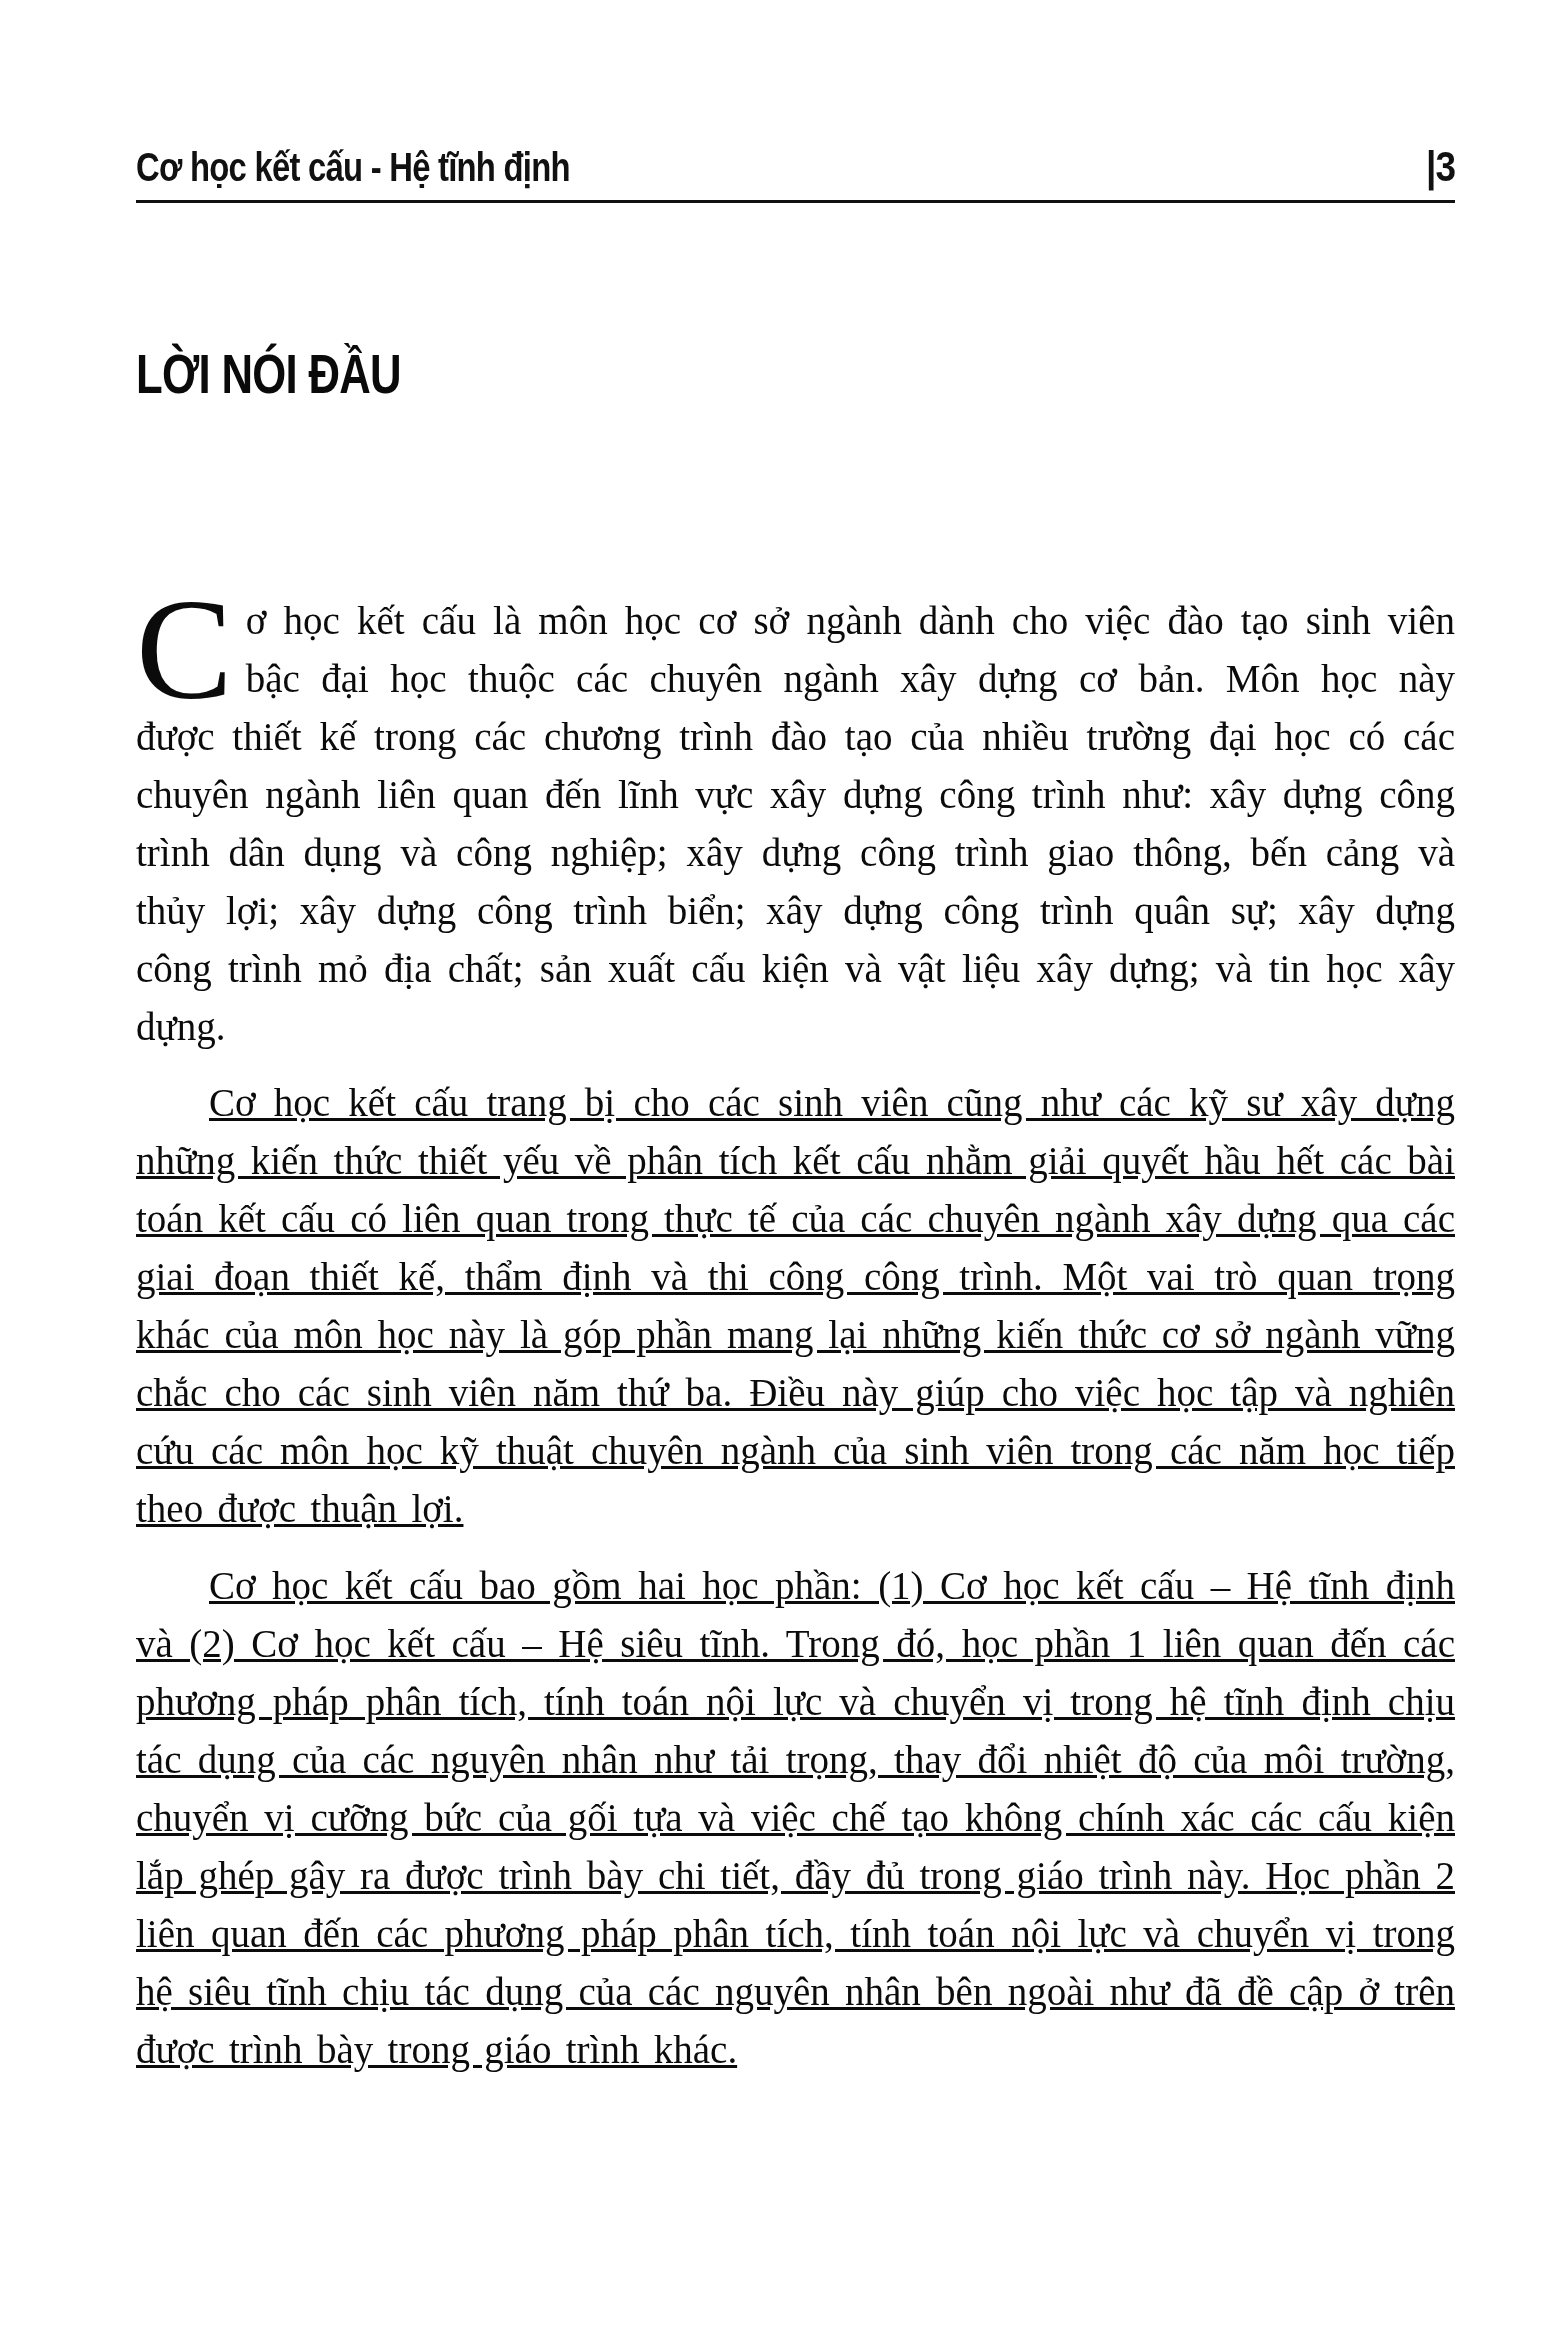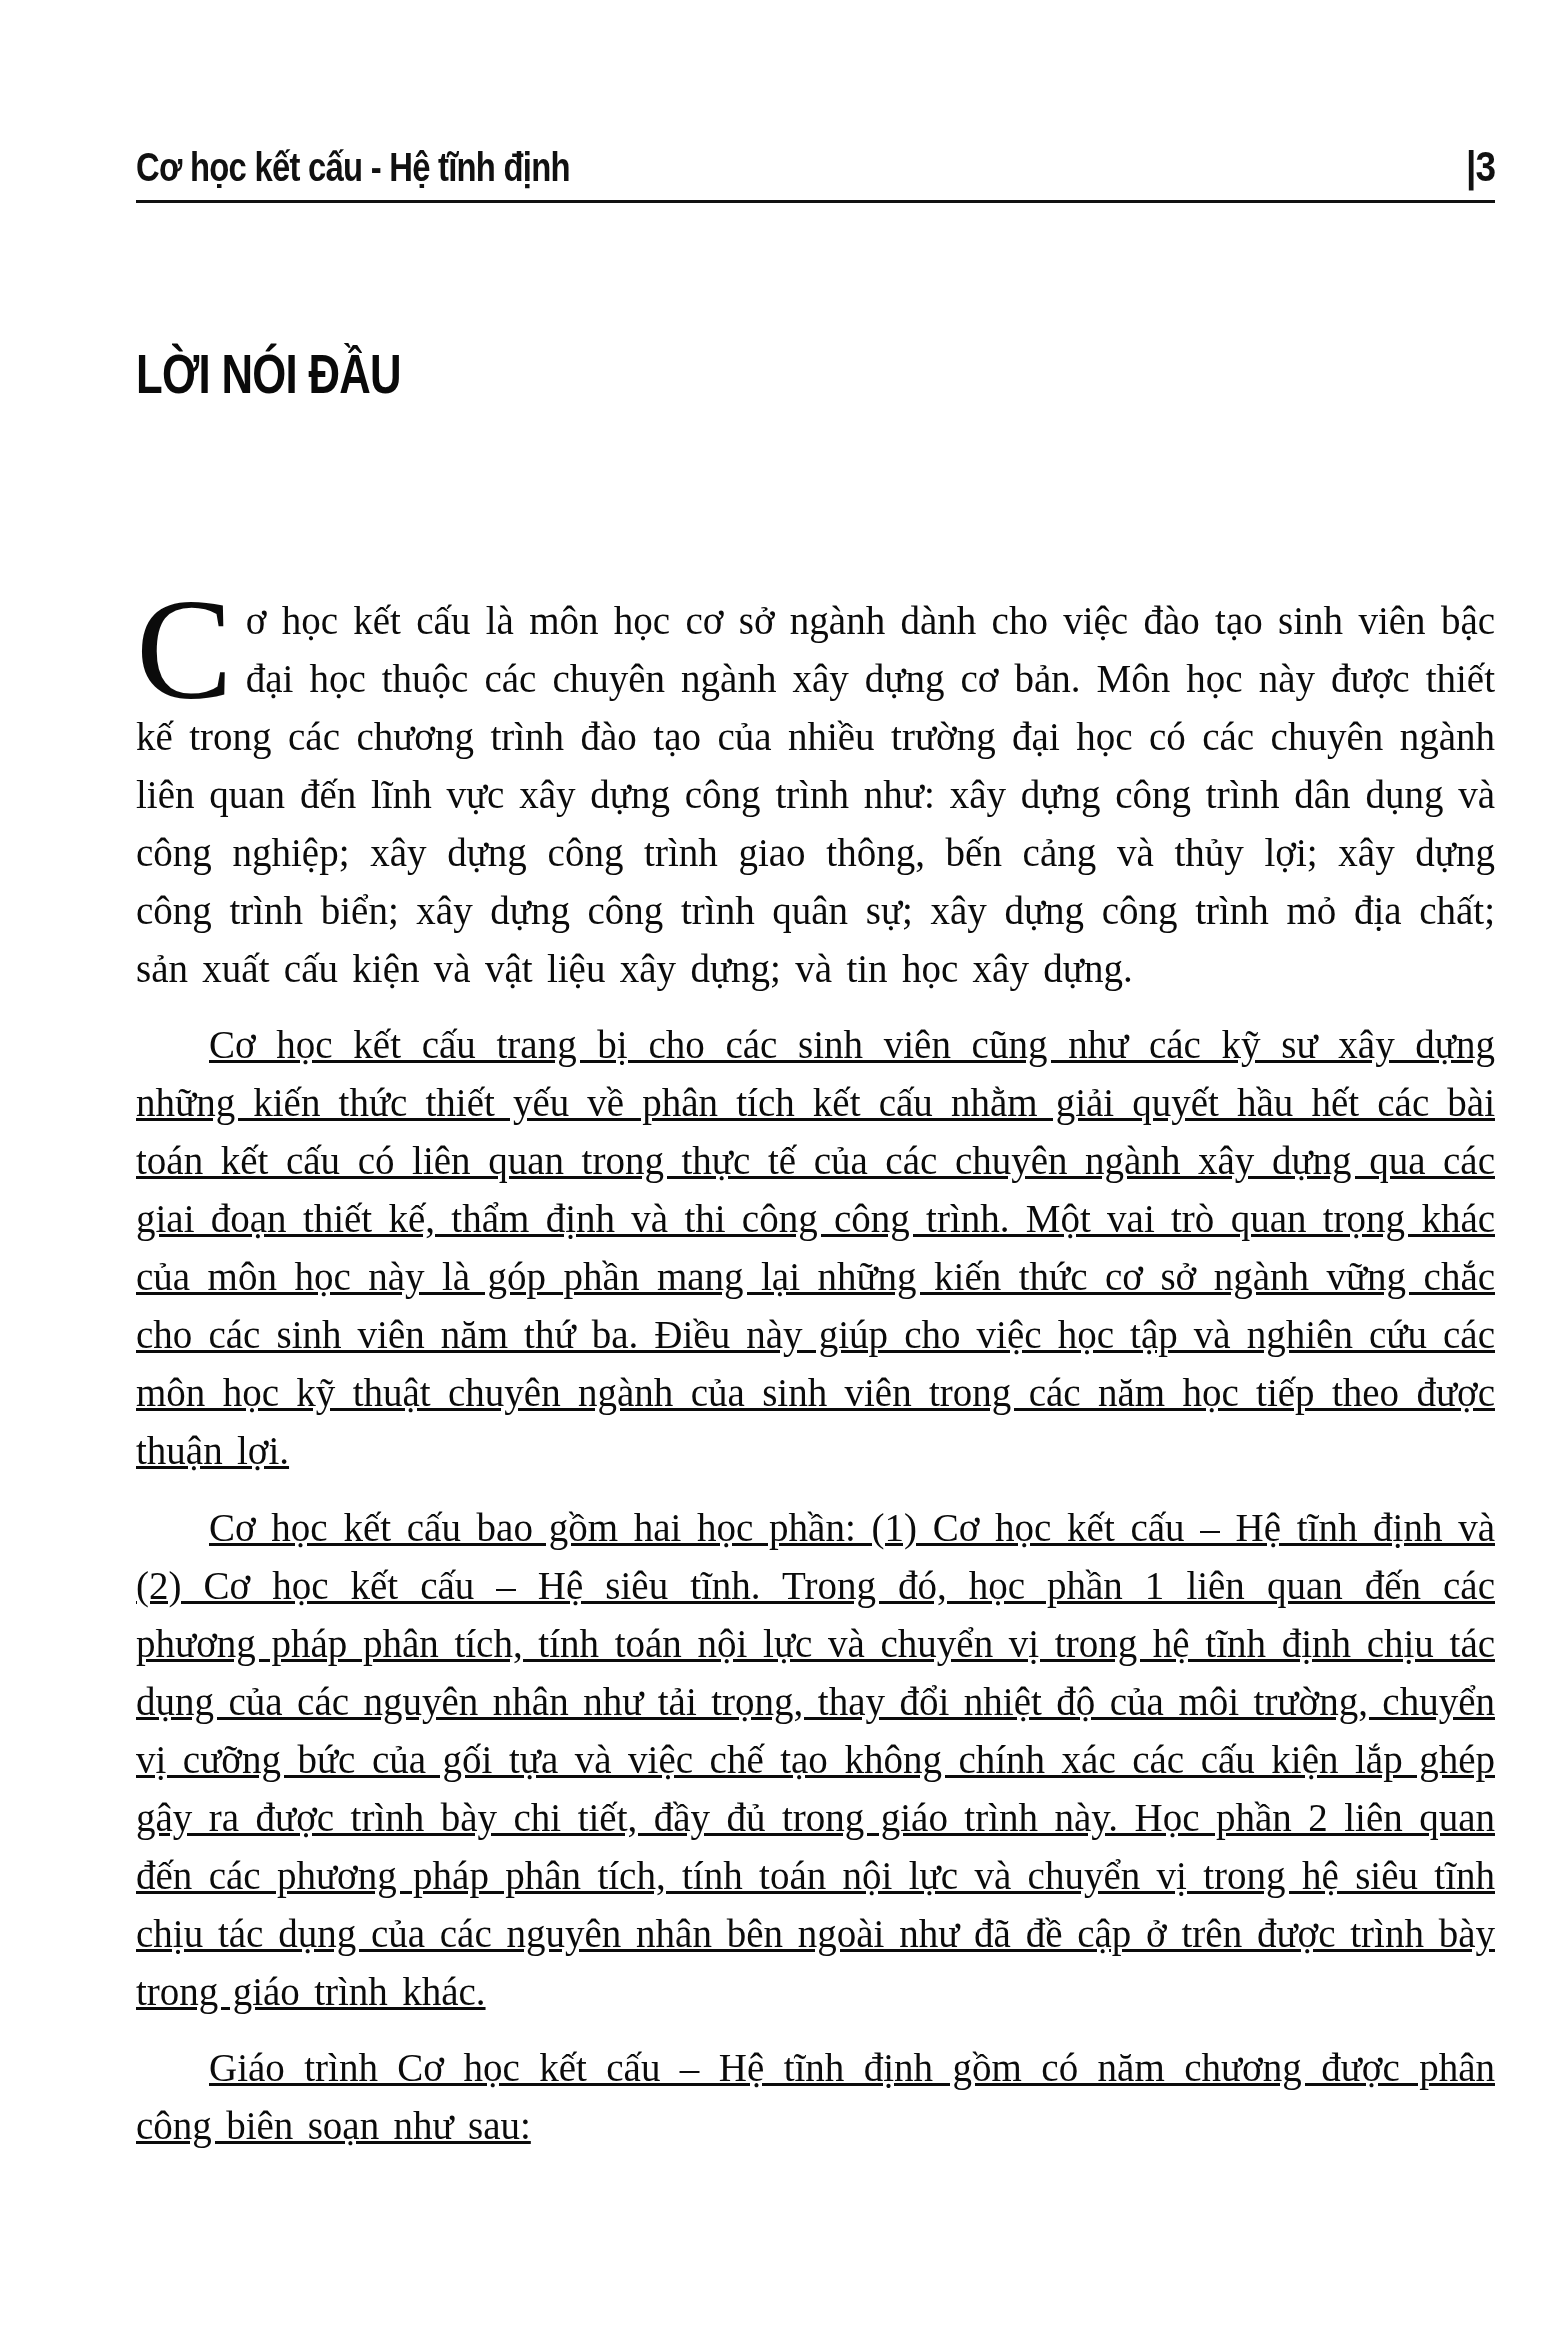--- a/index.html
+++ b/index.html
@@ -7,21 +7,21 @@
     padding: 0;
     background: #ffffff;
   }
   .page {
     position: relative;
     width: 1567px;
     height: 2351px;
     background: #ffffff;
     color: #0b0b0b;
     box-sizing: border-box;
-    padding: 0 72px 0 136px;
+    padding: 0 112px 0 136px;
     overflow: hidden;
     font-family: "Liberation Serif", serif;
   }
   
   .page-header {
     margin-top: 145px;
     padding-bottom: 11px;
     border-bottom: 3.7px solid #111;
     display: flex;
     justify-content: space-between;
@@ -105,18 +105,17 @@
   <h1 class="chapter-title"><span class="chapter-title-text">LỜI NÓI ĐẦU</span></h1>
 
   <div class="content">
 
     <p class="para"><span class="drop-cap">C</span><span>ơ học kết cấu là môn học cơ sở ngành dành cho việc đào tạo sinh viên bậc đại học thuộc các chuyên ngành xây dựng cơ bản. Môn học này được thiết kế trong các chương trình đào tạo của nhiều trường đại học có các chuyên ngành liên quan đến lĩnh vực xây dựng công trình như: xây dựng công trình dân dụng và công nghiệp; xây dựng công trình giao thông, bến cảng và thủy lợi; xây dựng công trình biển; xây dựng công trình quân sự; xây dựng công trình mỏ địa chất; sản xuất cấu kiện và vật liệu xây dựng; và tin học xây dựng.</span></p>
 
     <p class="para indented">Cơ học kết cấu trang bị cho các sinh viên cũng như các kỹ sư xây dựng những kiến thức thiết yếu về phân tích kết cấu nhằm giải quyết hầu hết các bài toán kết cấu có liên quan trong thực tế của các chuyên ngành xây dựng qua các giai đoạn thiết kế, thẩm định và thi công công trình. Một vai trò quan trọng khác của môn học này là góp phần mang lại những kiến thức cơ sở ngành vững chắc cho các sinh viên năm thứ ba. Điều này giúp cho việc học tập và nghiên cứu các môn học kỹ thuật chuyên ngành của sinh viên trong các năm học tiếp theo được thuận lợi.</p>
 
     <p class="para indented">Cơ học kết cấu bao gồm hai học phần: (1) Cơ học kết cấu – Hệ tĩnh định và (2) Cơ học kết cấu – Hệ siêu tĩnh. Trong đó, học phần 1 liên quan đến các phương pháp phân tích, tính toán nội lực và chuyển vị trong hệ tĩnh định chịu tác dụng của các nguyên nhân như tải trọng, thay đổi nhiệt độ của môi trường, chuyển vị cưỡng bức của gối tựa và việc chế tạo không chính xác các cấu kiện lắp ghép gây ra được trình bày chi tiết, đầy đủ trong giáo trình này. Học phần 2 liên quan đến các phương pháp phân tích, tính toán nội lực và chuyển vị trong hệ siêu tĩnh chịu tác dụng của các nguyên nhân bên ngoài như đã đề cập ở trên được trình bày trong giáo trình khác.</p>
 
-    <p class="para indented">Giáo trình Cơ học kết cấu – Hệ tĩnh định gồm có năm chương được phân công biên soạn như sau:</p>
 
   </div>
 
 </div>
 
 
 </body></html>

